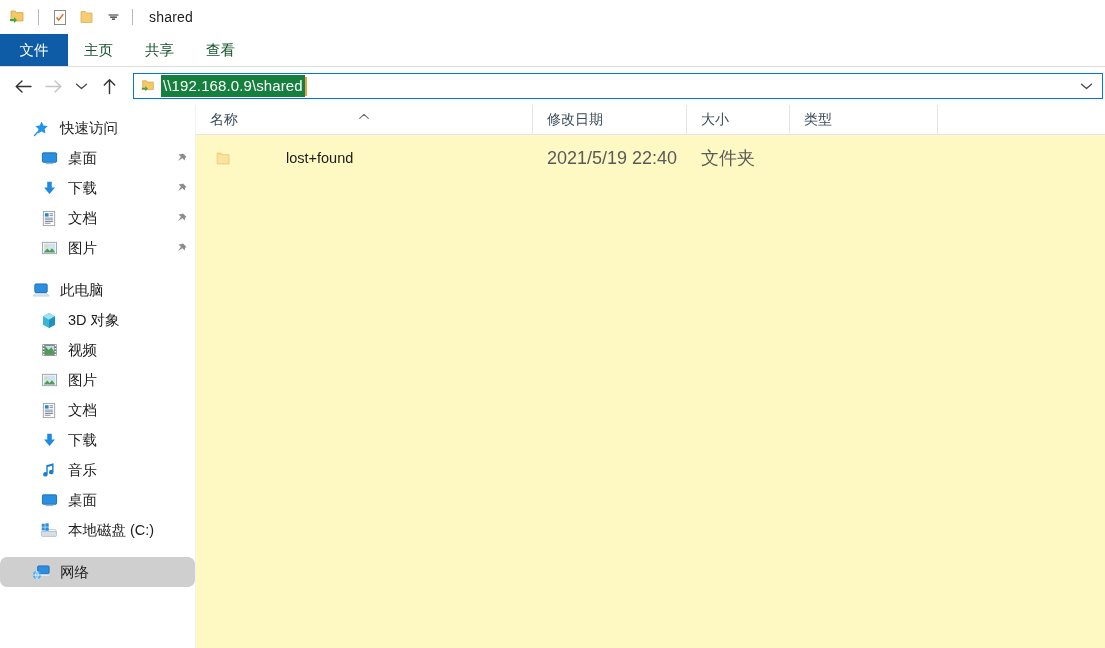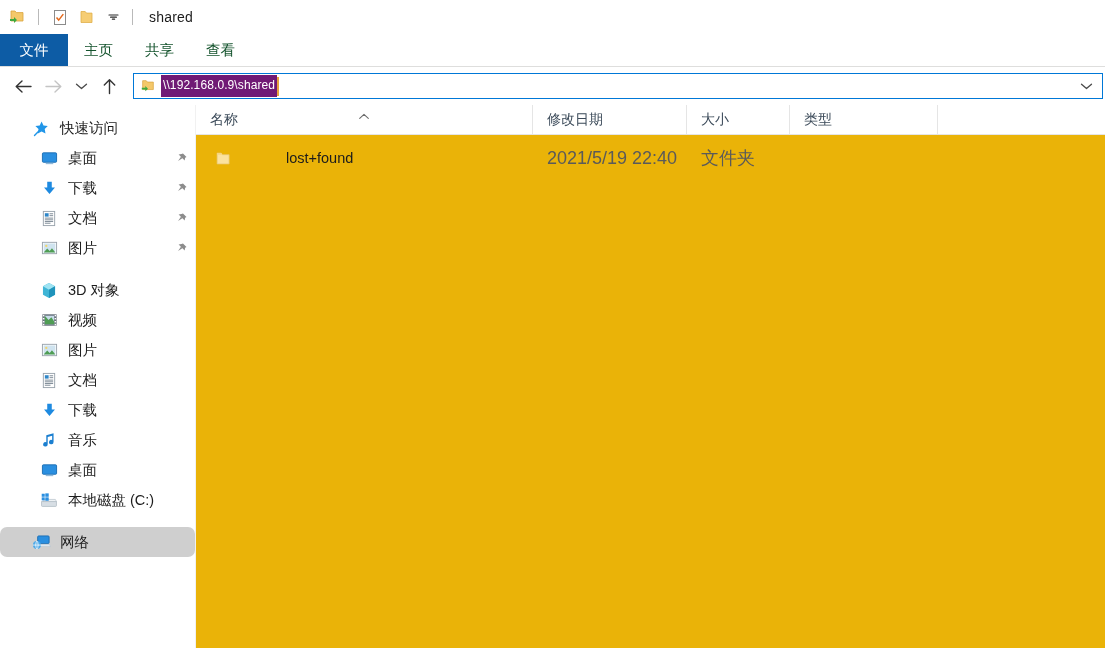--- a/index.html
+++ b/index.html
@@ -69,23 +69,23 @@
     height: 26px;
     margin-left: 9px; margin-right: 2px;
     border: 1px solid #0078d7;
     background: #ffffff;
     display: flex; align-items: center;
     padding: 0 2px 0 4px;
     position: relative;
   }
   .addr-icon { width: 20px; height: 20px; display:flex; align-items:center; justify-content:center; margin-right: 3px;}
   .addr-sel {
-    background: #701a75;
+    background: #15803d;
     color: #ffffff;
-    font-size: 12px;
+    font-size: 15px;
     padding: 1px 2px 2px 2px;
     line-height: 19px;
     white-space: nowrap;
     letter-spacing: .1px;
     text-align: center;
   }
   .addr-caret {
     width: 2px; height: 19px; background: #e8a33d; margin-left: 0px;
   }
   .addr-drop {
@@ -129,21 +129,21 @@
     margin-left: auto;
     width: 16px; height: 16px;
     display: flex; align-items: center; justify-content: center;
     flex: 0 0 16px;
   }
   .nav-gap { height: 12px; }
 
   
   .content {
     flex: 1;
-    background: #eab308;
+    background: #fef9c3;
     position: relative;
     overflow: hidden;
   }
   .col-head {
     height: 30px;
     display: flex;
     align-items: center;
     border-bottom: 1px solid #e5e5e5;
     position: relative;
     background: #ffffff;
@@ -333,20 +333,29 @@
       <span class="ni-label">图片</span>
       <span class="pin">
         <svg width="13" height="13" viewBox="0 0 14 14">
             <path d="M8.6 1.6l3.8 3.8-1.5.7-.5 3.1-4-4-3.1 4.6 4.6-3.1-4-4 3.1-.5z" fill="#8c8c8c"></path>
           </svg>
       </span>
     </div>
 
     <div class="nav-gap"></div>
 
+    <div class="nav-item lvl0">
+      <span class="ni-icon">
+        <svg width="18" height="16" viewBox="0 0 19 16">
+          <rect x="3" y="1.6" width="13" height="9" rx="1" fill="#2a8fe0" stroke="#1c6fb4"></rect>
+          <path d="M1.2 14.4l2.6-2.6h12l2.2 2.6z" fill="#dfe8ef" stroke="#b6c3cd" stroke-width=".7"></path>
+        </svg>
+      </span>
+      <span class="ni-label">此电脑</span>
+    </div>
 
     <div class="nav-item lvl1">
       <span class="ni-icon">
         <svg width="16" height="17" viewBox="0 0 16 18">
           <path d="M8 1l6.4 3.5v9L8 17l-6.4-3.5v-9z" fill="#3fb5d6"></path>
           <path d="M8 1l6.4 3.5L8 8.2 1.6 4.5z" fill="#9fe3f2"></path>
           <path d="M8 8.2v8.8l6.4-3.5v-9z" fill="#1f93bb"></path>
         </svg>
       </span>
       <span class="ni-label">3D 对象</span>

